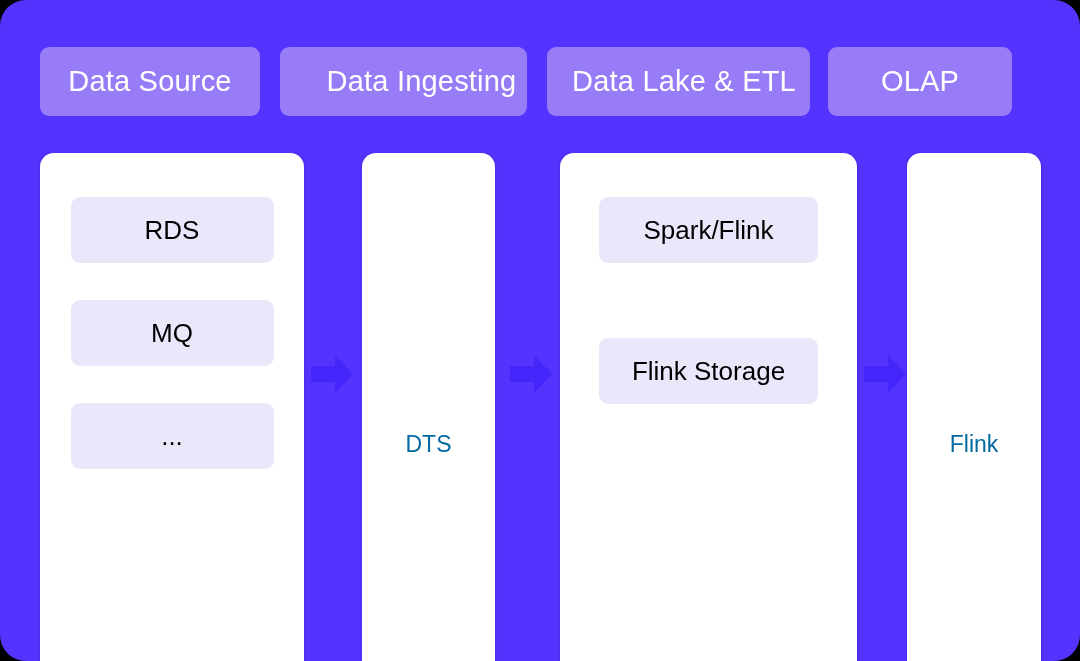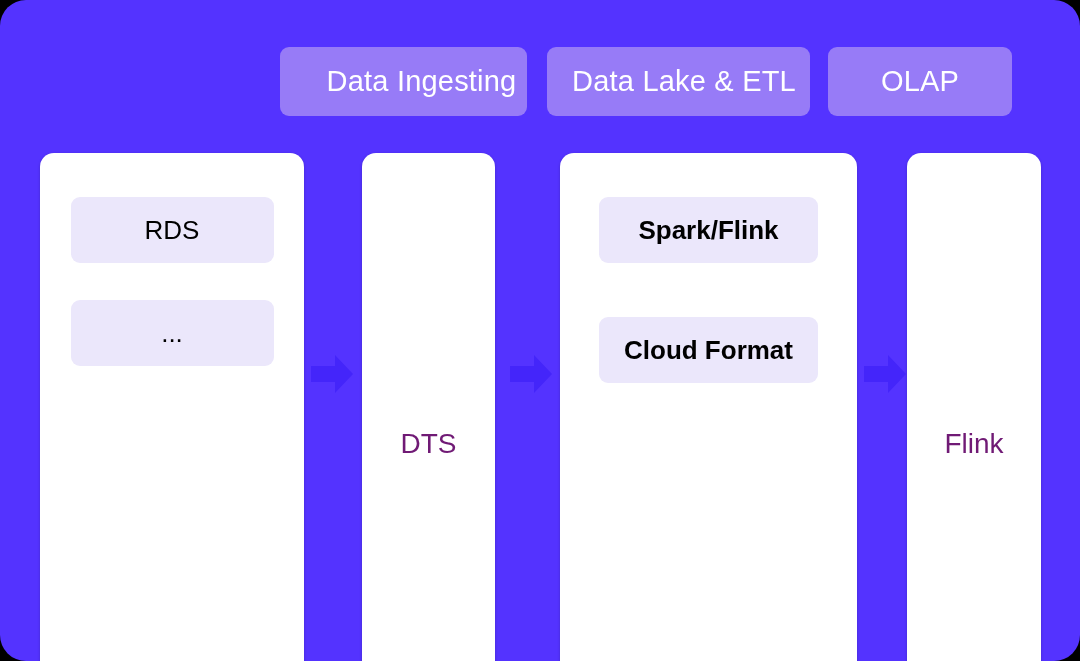--- a/index.html
+++ b/index.html
@@ -83,25 +83,25 @@
     border-radius: 9px;
     display: flex;
     align-items: center;
     justify-content: center;
     color: #000000;
     font-size: 26px;
     font-weight: 400;
     white-space: nowrap;
   }
   .col-card.c0 .chip { width: 203px; height: 66px; margin-bottom: 37px; }
-  .col-card.c2 .chip { width: 219px; height: 66px; margin-bottom: 54px; font-weight: bold; }
+  .col-card.c2 .chip { width: 219px; height: 66px; margin-bottom: 75px; }
 
   .solo-label {
-    color: #701a75;
-    font-size: 28px;
+    color: #0369a1;
+    font-size: 23px;
     font-weight: 400;
     white-space: nowrap;
   }
 
   
   .flow-arrow {
     position: absolute;
     width: 42px;
     height: 38px;
     color: #4425fa;
@@ -110,55 +110,61 @@
   .flow-arrow.a0 { left: 311px; top: 355px; }
   .flow-arrow.a1 { left: 510px; top: 355px; }
   .flow-arrow.a2 { left: 864px; top: 355px; }
 </style>
 </head>
 <body>
 
 <div id="diagram-root">
 
   <div class="header-row">
+    <div class="stage-pill p0">
+      <span>Data Source</span>
+    </div>
     <div class="stage-pill p1">
       <span>Data Ingesting</span>
     </div>
     <div class="stage-pill p2">
       <span>Data Lake &amp; ETL</span>
     </div>
     <div class="stage-pill p3">
       <span>OLAP</span>
     </div>
   </div>
 
   <div class="cards-row">
 
     <div class="col-card c0">
       <div class="chip-list">
         <div class="chip">
           <span>RDS</span>
         </div>
         <div class="chip">
+          <span>MQ</span>
+        </div>
+        <div class="chip">
           <span>...</span>
         </div>
       </div>
     </div>
 
     <div class="col-card c1">
       <span class="solo-label">DTS</span>
     </div>
 
     <div class="col-card c2">
       <div class="chip-list">
         <div class="chip">
           <span>Spark/Flink</span>
         </div>
         <div class="chip">
-          <span>Cloud Format</span>
+          <span>Flink Storage</span>
         </div>
       </div>
     </div>
 
     <div class="col-card c3">
       <span class="solo-label">Flink</span>
     </div>
 
   </div>
 

